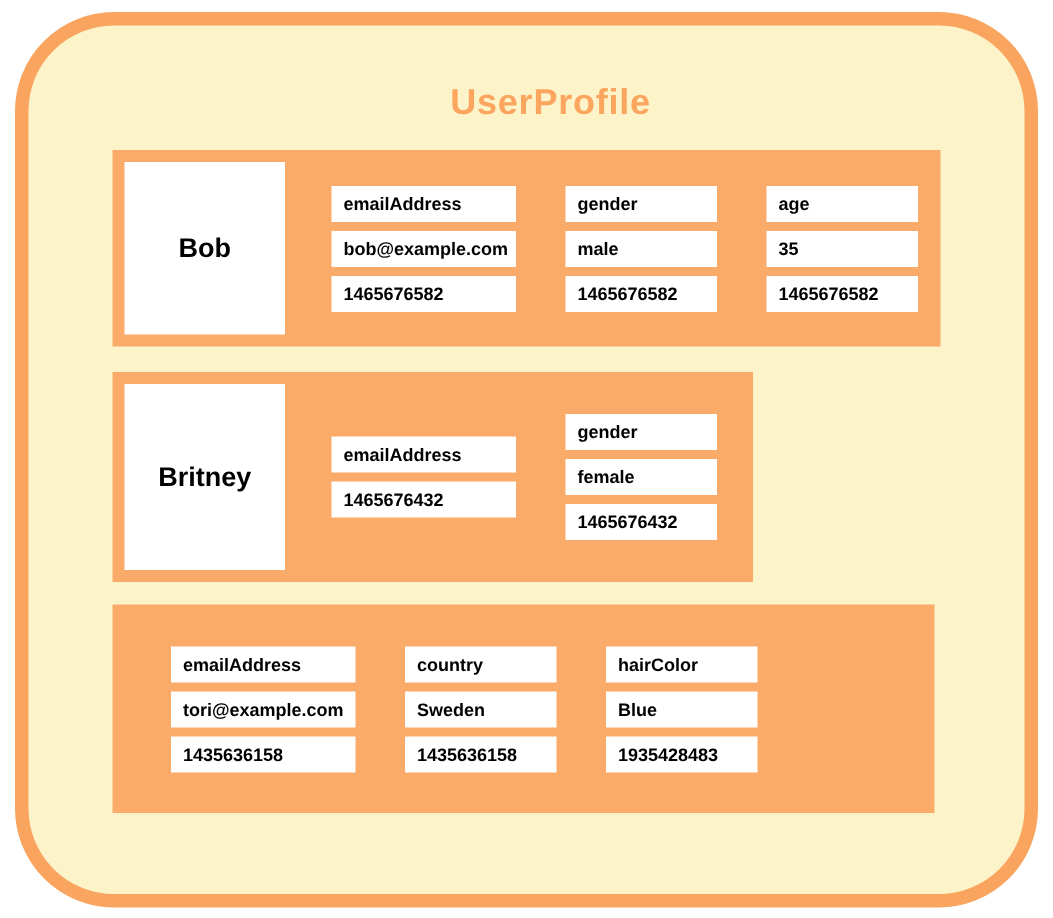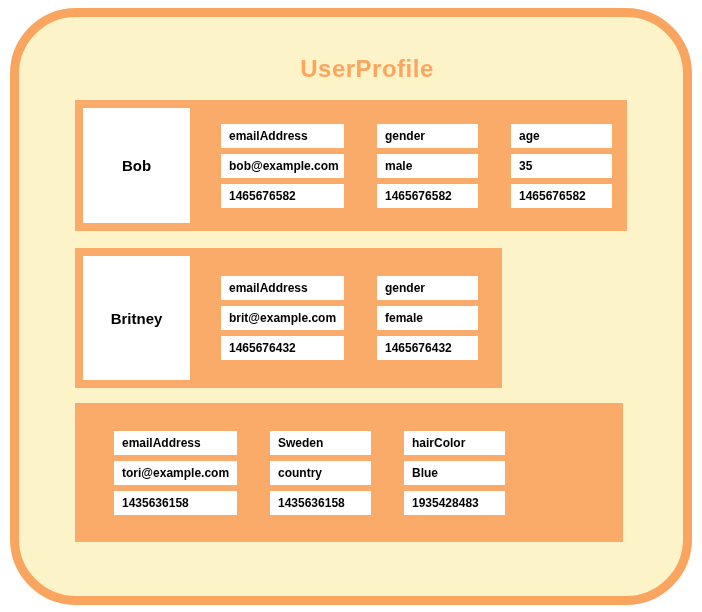--- a/index.html
+++ b/index.html
@@ -48,21 +48,21 @@
   .row-bob     { left: 75px; top: 100px; width: 552px; height: 131px; }
   .row-britney { left: 75px; top: 248px; width: 427px; height: 140px; }
   .row-tori    { left: 75px; top: 403px; width: 548px; height: 139px; }
   .keybox {
     width: 107px;
     flex: 0 0 107px;
     background: #ffffff;
     display: flex;
     align-items: center;
     justify-content: center;
-    font-size: 15px;
+    font-size: 18px;
     font-weight: bold;
     color: #000000;
   }
   .cols {
     margin-left: 31px;
     display: flex;
     gap: 33px;
     align-items: center;
   }
   .col {
@@ -113,41 +113,40 @@
         <div class="cell">1465676582</div>
       </div>
     </div>
   </div>
 
   <div class="row-block row-britney">
     <div class="keybox">Britney</div>
     <div class="cols">
       <div class="col col-wide">
         <div class="cell hdr">emailAddress</div>
-        <div class="cell">brit@example.com</div>
         <div class="cell">1465676432</div>
       </div>
       <div class="col col-std">
         <div class="cell hdr">gender</div>
         <div class="cell">female</div>
         <div class="cell">1465676432</div>
       </div>
     </div>
   </div>
 
   <div class="row-block row-tori">
     <div class="cols">
       <div class="col col-wide">
         <div class="cell hdr">emailAddress</div>
         <div class="cell">tori@example.com</div>
         <div class="cell">1435636158</div>
       </div>
       <div class="col col-std">
+        <div class="cell hdr">country</div>
         <div class="cell">Sweden</div>
-        <div class="cell hdr">country</div>
         <div class="cell">1435636158</div>
       </div>
       <div class="col col-std">
         <div class="cell hdr">hairColor</div>
         <div class="cell">Blue</div>
         <div class="cell">1935428483</div>
       </div>
     </div>
   </div>
 </div>

